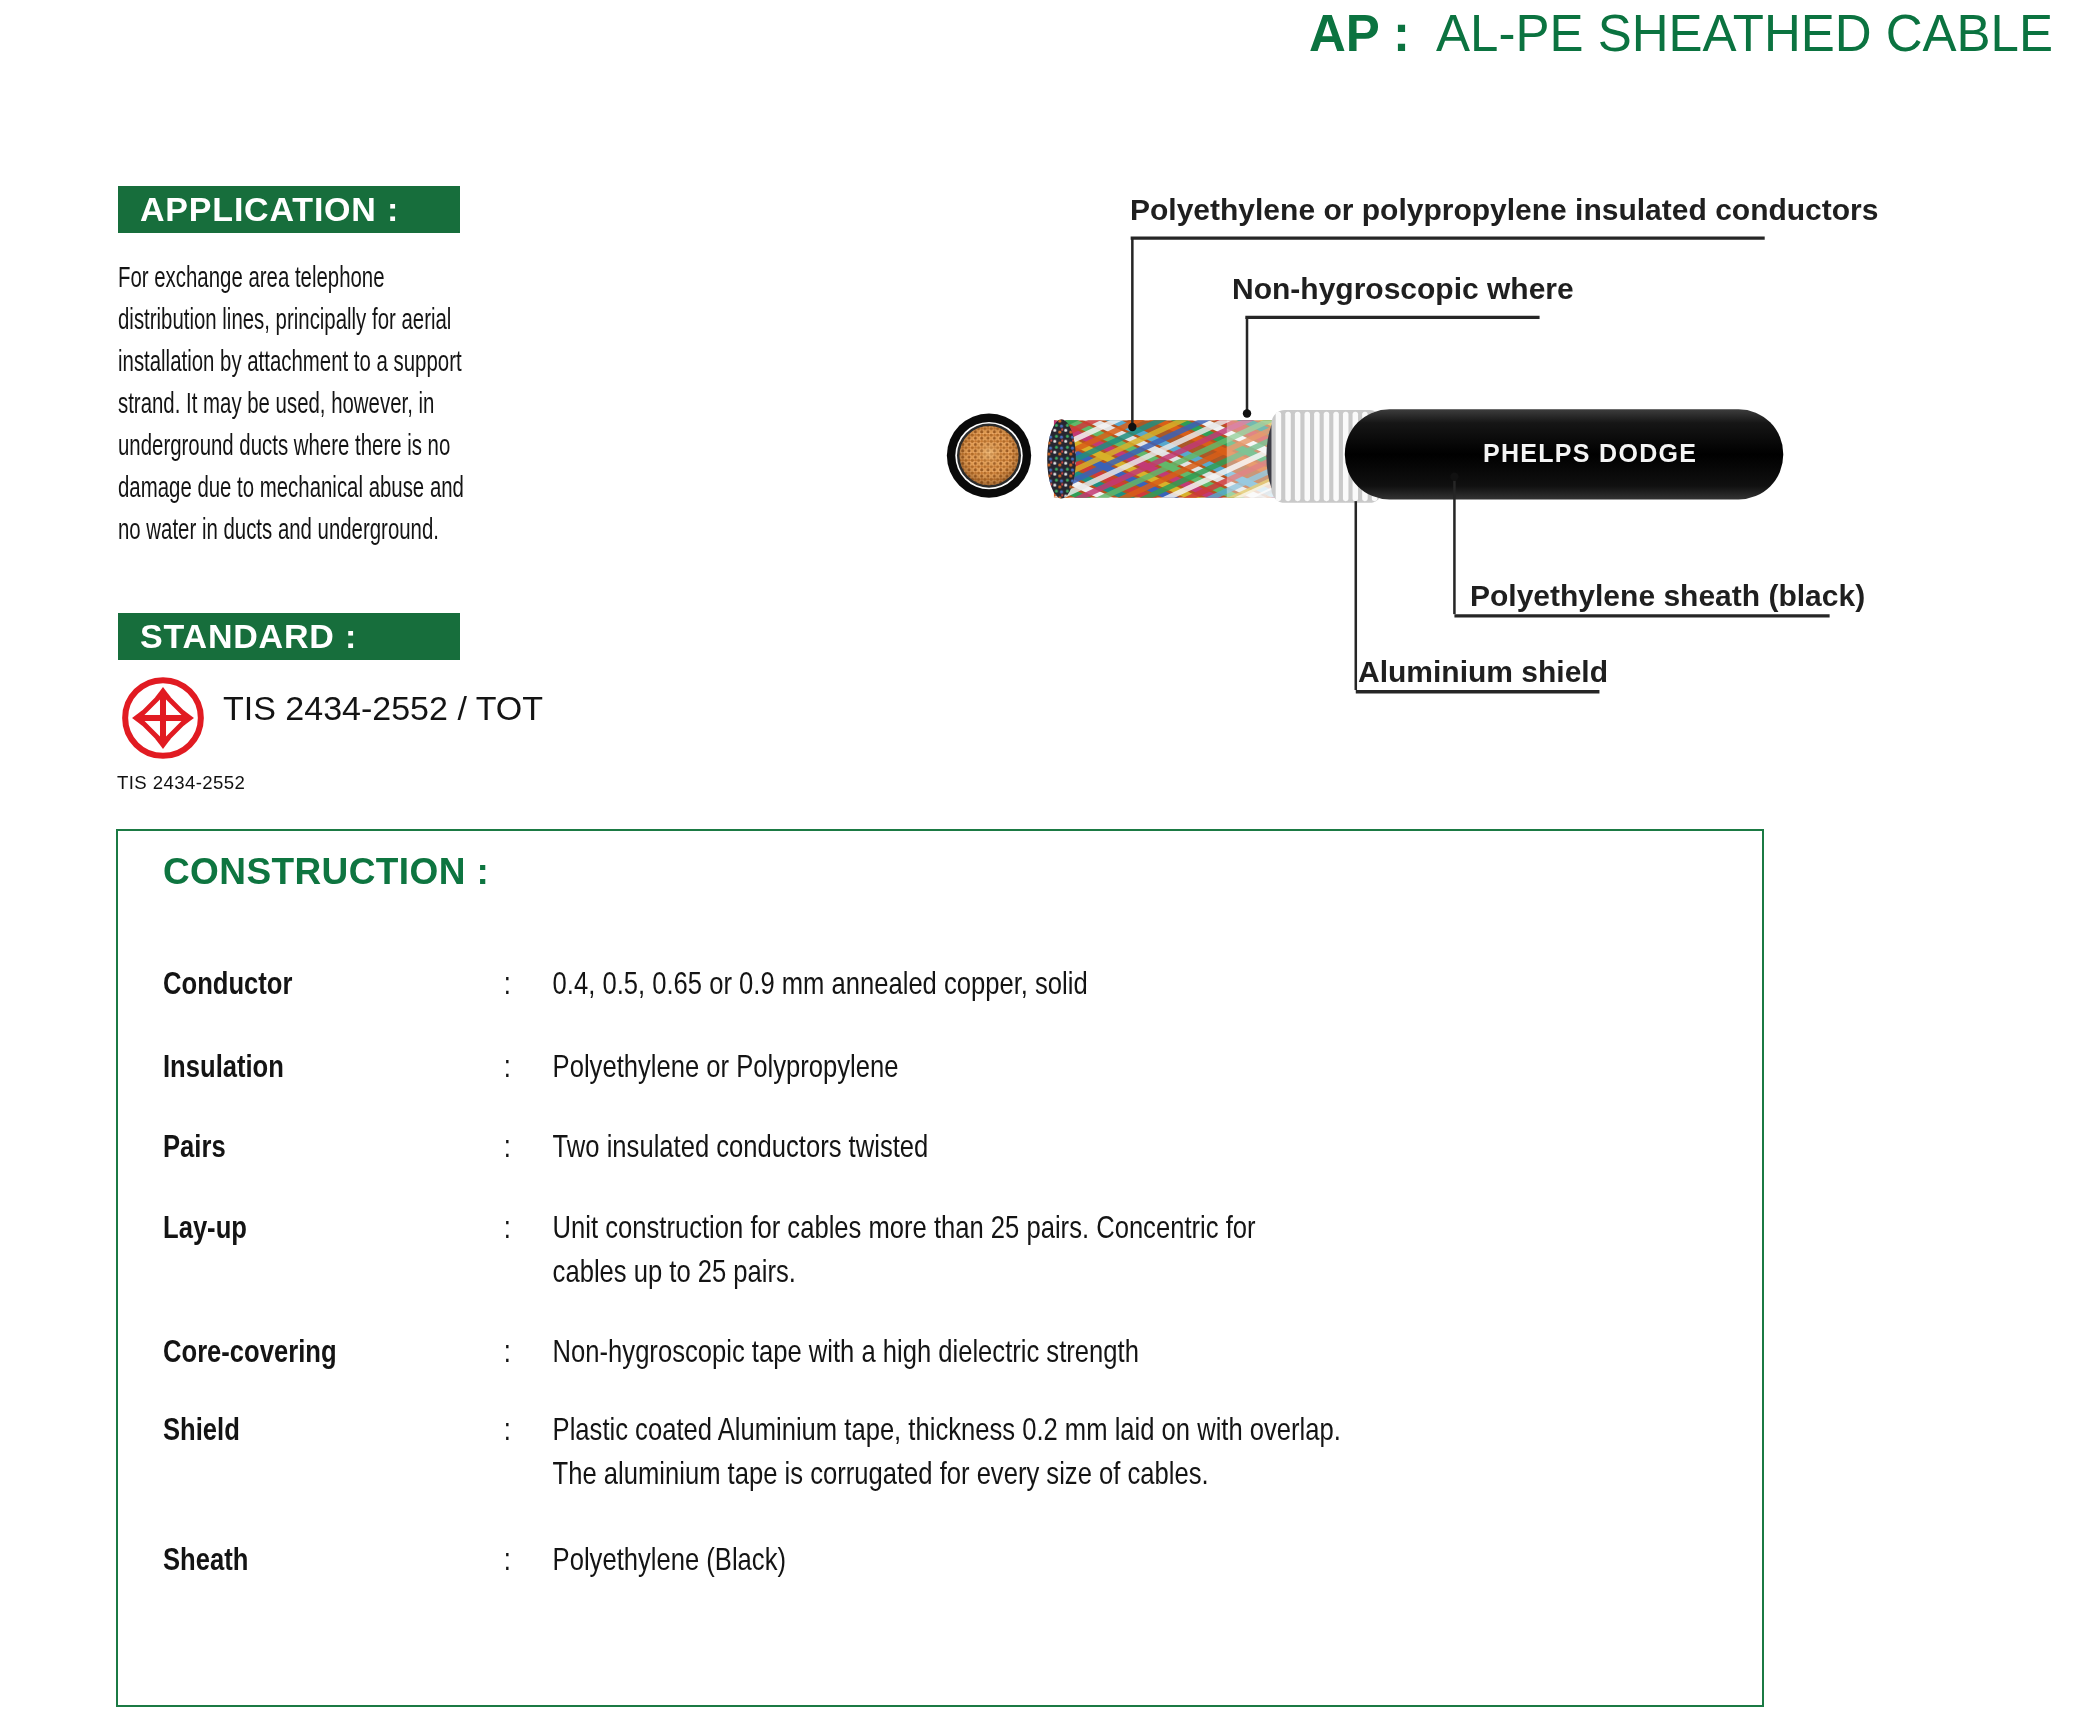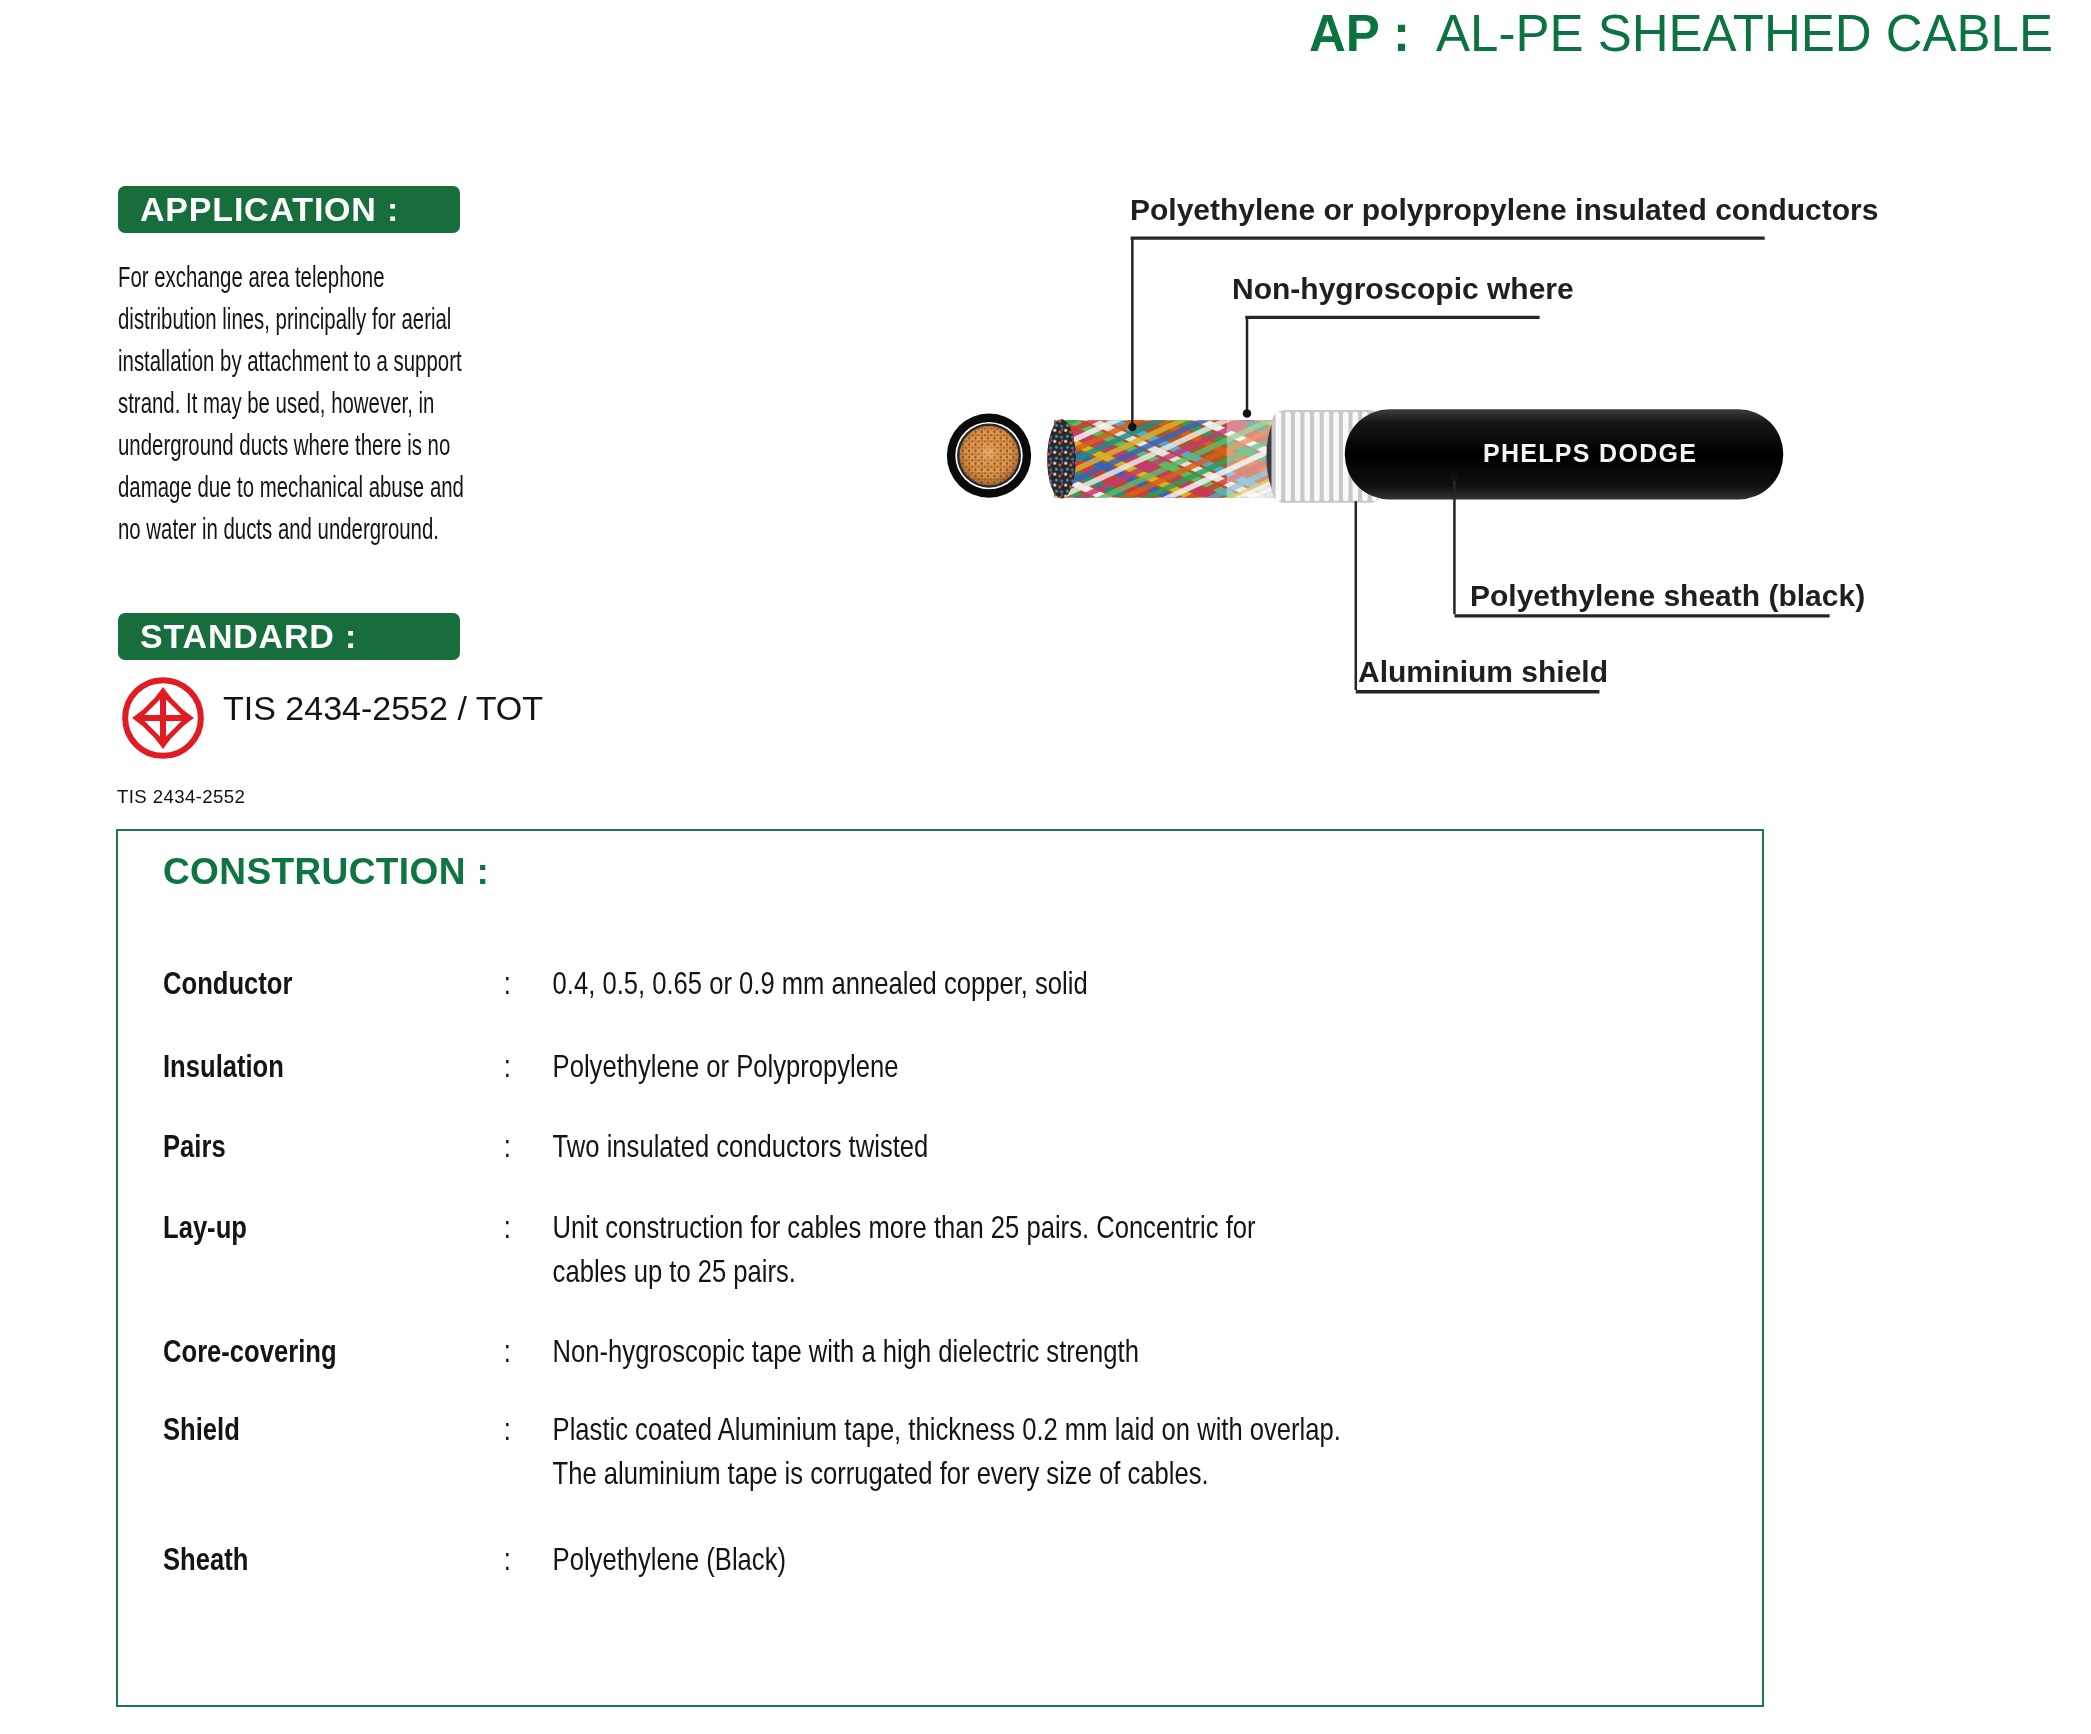--- a/index.html
+++ b/index.html
@@ -19,40 +19,39 @@
   }
   .doc-title .t-prefix{font-weight:bold;}
   .doc-title .t-rest{font-weight:400;margin-left:26px;}
   
   .section-bar{
     position:absolute;left:118px;width:342px;height:47px;
     background:#176E3C;color:#ffffff;
     font-size:34px;font-weight:bold;line-height:47px;
     padding-left:22px;box-sizing:border-box;letter-spacing:0.8px;
     white-space:nowrap;
-    border-radius:7px;
   }
   .bar-application{top:186px;}
   .bar-standard{top:613px;}
   
   .app-body{
     position:absolute;left:118px;top:256px;
     font-size:30px;line-height:42px;color:#141414;
     white-space:pre;
     transform:scaleX(0.68);transform-origin:0 0;
   }
   
   .tis-logo{position:absolute;left:120px;top:675px;width:86px;height:86px;}
   .standard-value{
     position:absolute;left:223px;top:689px;
     font-size:34px;color:#141414;white-space:nowrap;
   }
   .logo-caption{
     position:absolute;left:117px;top:772px;
-    font-size:18.6px;color:#111;letter-spacing:0.4px;white-space:nowrap;margin-top:14px;
+    font-size:18.6px;color:#111;letter-spacing:0.4px;white-space:nowrap;
   }
   
   .diagram-svg{position:absolute;left:0;top:0;z-index:1;pointer-events:none;}
   .dia-label{
     position:absolute;z-index:2;
     font-size:30px;font-weight:bold;color:#1f1f1f;
     text-align:center;white-space:nowrap;
   }
   .lbl-conductors{left:1130px;top:193px;width:641px;}
   .lbl-tape{left:1232px;top:272px;width:320px;}

